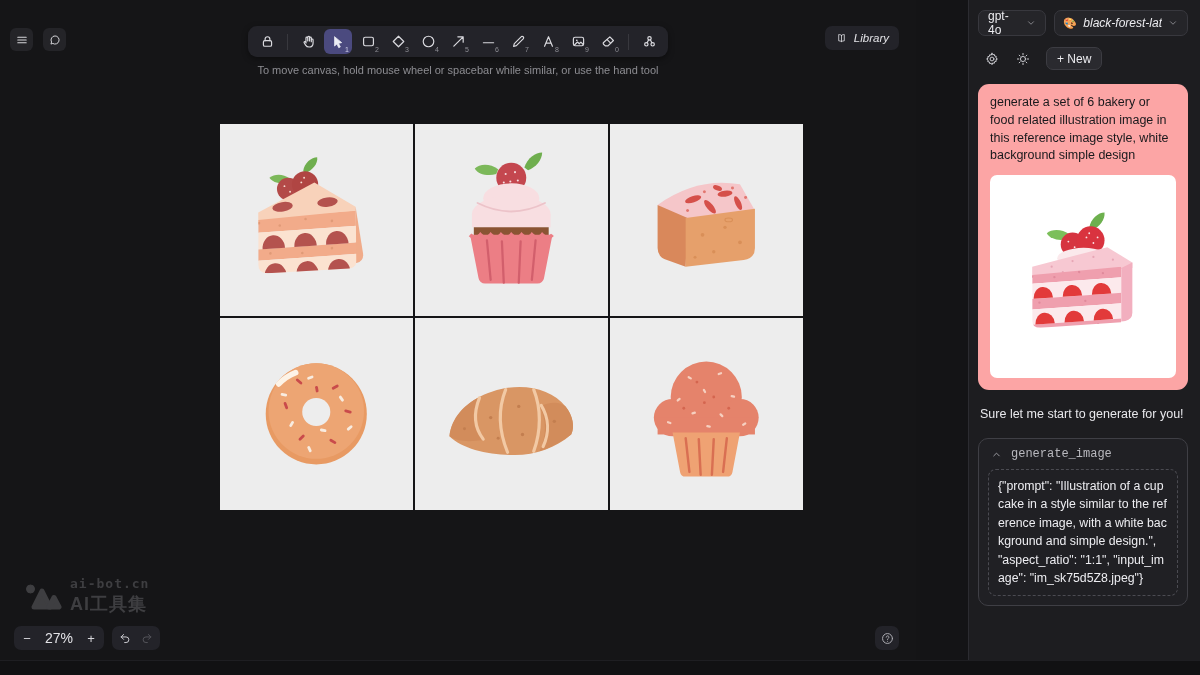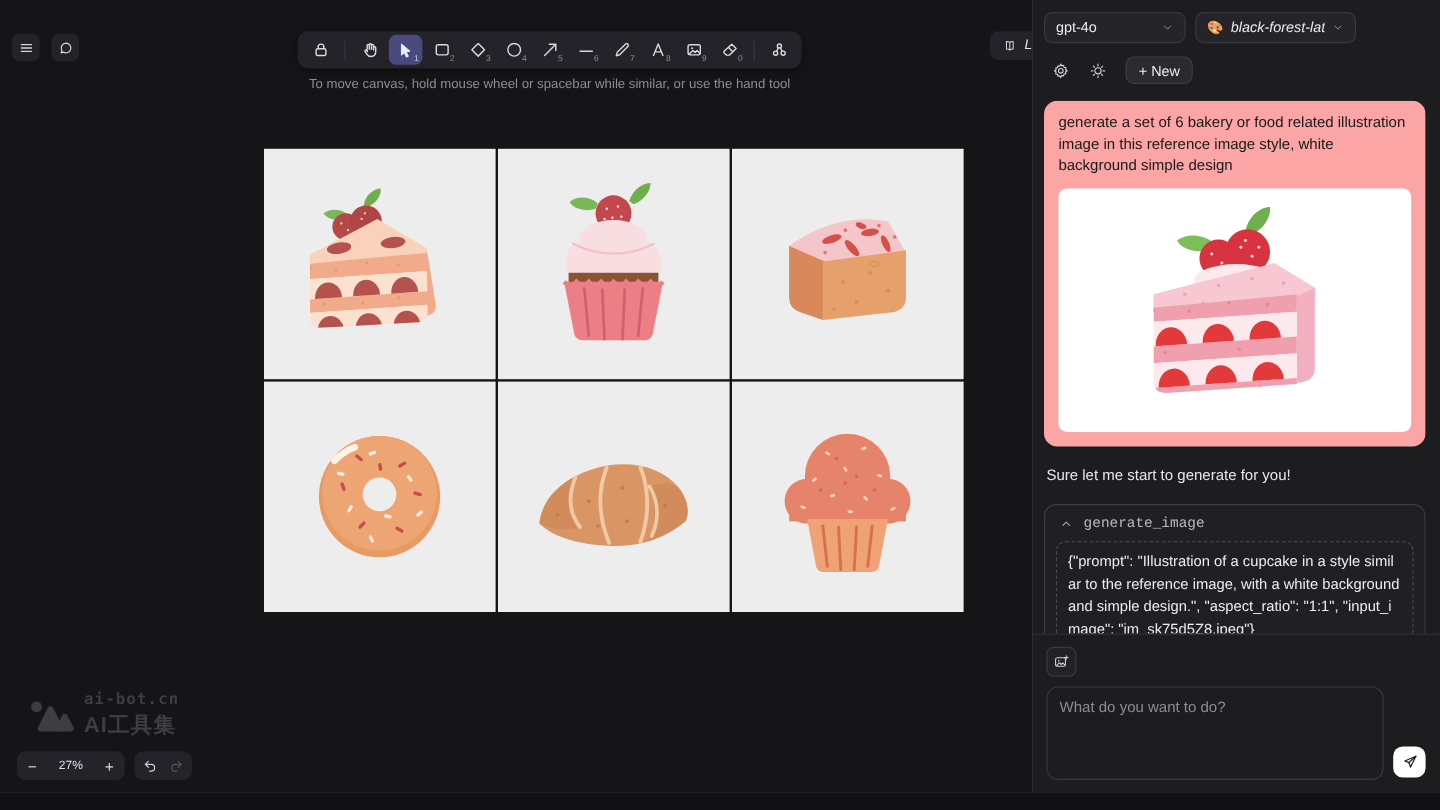--- a/index.html
+++ b/index.html
@@ -39,31 +39,31 @@
   .tile svg { width:78%; height:78%; }
 
   .watermark { position:absolute; left:24px; top:576px; display:flex; align-items:center; gap:8px; color:#3e3e41; }
   .wm-l1 { font-family:"DejaVu Sans Mono", monospace; font-weight:bold; font-size:13px; letter-spacing:1px; }
   .wm-l2 { font-size:18px; font-weight:bold; letter-spacing:1px; margin-top:1px; }
 
   .zoom-pill { position:absolute; left:14px; top:626px; height:24px; background:#232329;
     border-radius:7px; display:flex; align-items:center; }
   .zoom-btn { width:26px; height:24px; display:flex; align-items:center; justify-content:center;
     color:#d8d8dc; font-size:13px; cursor:pointer; }
-  .zoom-val { width:38px; text-align:center; font-size:10px; color:#e3e3e7; }
+  .zoom-val { width:38px; text-align:center; font-size:14px; color:#e3e3e7; }
   .history-pill { position:absolute; left:112px; top:626px; height:24px; background:#232329;
     border-radius:7px; display:flex; align-items:center; padding:0 2px; }
   .hist-btn { width:22px; height:24px; display:flex; align-items:center; justify-content:center; cursor:pointer; }
   .hist-btn svg { fill:none; stroke-linecap:round; stroke-linejoin:round; stroke-width:1.4; }
   .help-btn { position:absolute; right:17px; top:626px; width:24px; height:24px; background:#232329;
     border-radius:7px; display:flex; align-items:center; justify-content:center; cursor:pointer; }
   .help-btn svg { stroke:#aeaeb4; fill:none; stroke-width:1.3; stroke-linecap:round; }
 
   
-  .sidebar { position:absolute; top:0; right:0; width:340px; height:660px; background:#1d1d20;
+  .sidebar { position:absolute; top:0; right:0; width:232px; height:660px; background:#1d1d20;
     border-left:1px solid #2c2c31; display:flex; flex-direction:column; padding:10px 12px 10px 9px; }
   .sb-row1 { display:flex; gap:8px; }
   .select-pill { height:26px; background:#252529; border:1px solid #38383e; border-radius:7px;
     display:flex; align-items:center; gap:6px; padding:0 9px; font-size:12px; color:#ececf0; cursor:pointer; }
   .select-pill.model { width:118px; justify-content:space-between; }
   .select-pill svg { stroke:#9a9aa0; fill:none; stroke-width:1.6; stroke-linecap:round; stroke-linejoin:round; flex:none; }
   .sb-row2 { display:flex; align-items:center; gap:15px; margin-top:11px; padding-left:6px; }
   .icon-btn { display:flex; align-items:center; justify-content:center; cursor:pointer; }
   .icon-btn svg { stroke:#cfcfd4; fill:none; stroke-width:1.2; stroke-linecap:round; stroke-linejoin:round; }
   .new-btn { height:23px; padding:0 10px; border:1px solid #3c3c42; background:#2a2a2f; border-radius:7px;
@@ -555,35 +555,16 @@
         <div class="tool-head">
           <svg width="11" height="11" viewBox="0 0 20 20">
               <path d="M5 12.5l5-5 5 5"></path>
             </svg>
           <span class="tool-name">generate_image</span>
         </div>
         <div class="tool-body">{"prompt": "Illustration of a cupcake in a style similar to the reference image, with a white background and simple design.", "aspect_ratio": "1:1", "input_image": "im_sk75d5Z8.jpeg"}</div>
       </div>
     </div>
 
-    <div class="composer">
-      <div class="attach-btn">
-        <svg width="15" height="15" viewBox="0 0 20 20">
-            <rect x="3.5" y="5.5" width="11" height="9.5" rx="2"></rect>
-            <circle cx="7" cy="8.8" r=".9" fill="#cfcfd4" stroke="none"></circle>
-            <path d="M4.8 14 7.8 11l2 2 1.7-1.7 2.4 2.4"></path>
-            <path d="M15.5 3.2v4M13.5 5.2h4"></path>
-          </svg>
-      </div>
-      <div class="compose-row">
-        <textarea class="compose-input" placeholder="What do you want to do?" style=""></textarea>
-        <div class="send-btn">
-          <svg width="14" height="14" viewBox="0 0 20 20">
-              <path d="M17 3.2 3.8 8.8l4.9 1.9L10.6 16 17 3.2Z"></path>
-              <path d="M8.7 10.7l8.3-7.5"></path>
-            </svg>
-        </div>
-      </div>
-    </div>
   </div>
 
   <div class="bottom-strip"></div>
 </div>
 
 </body></html>

